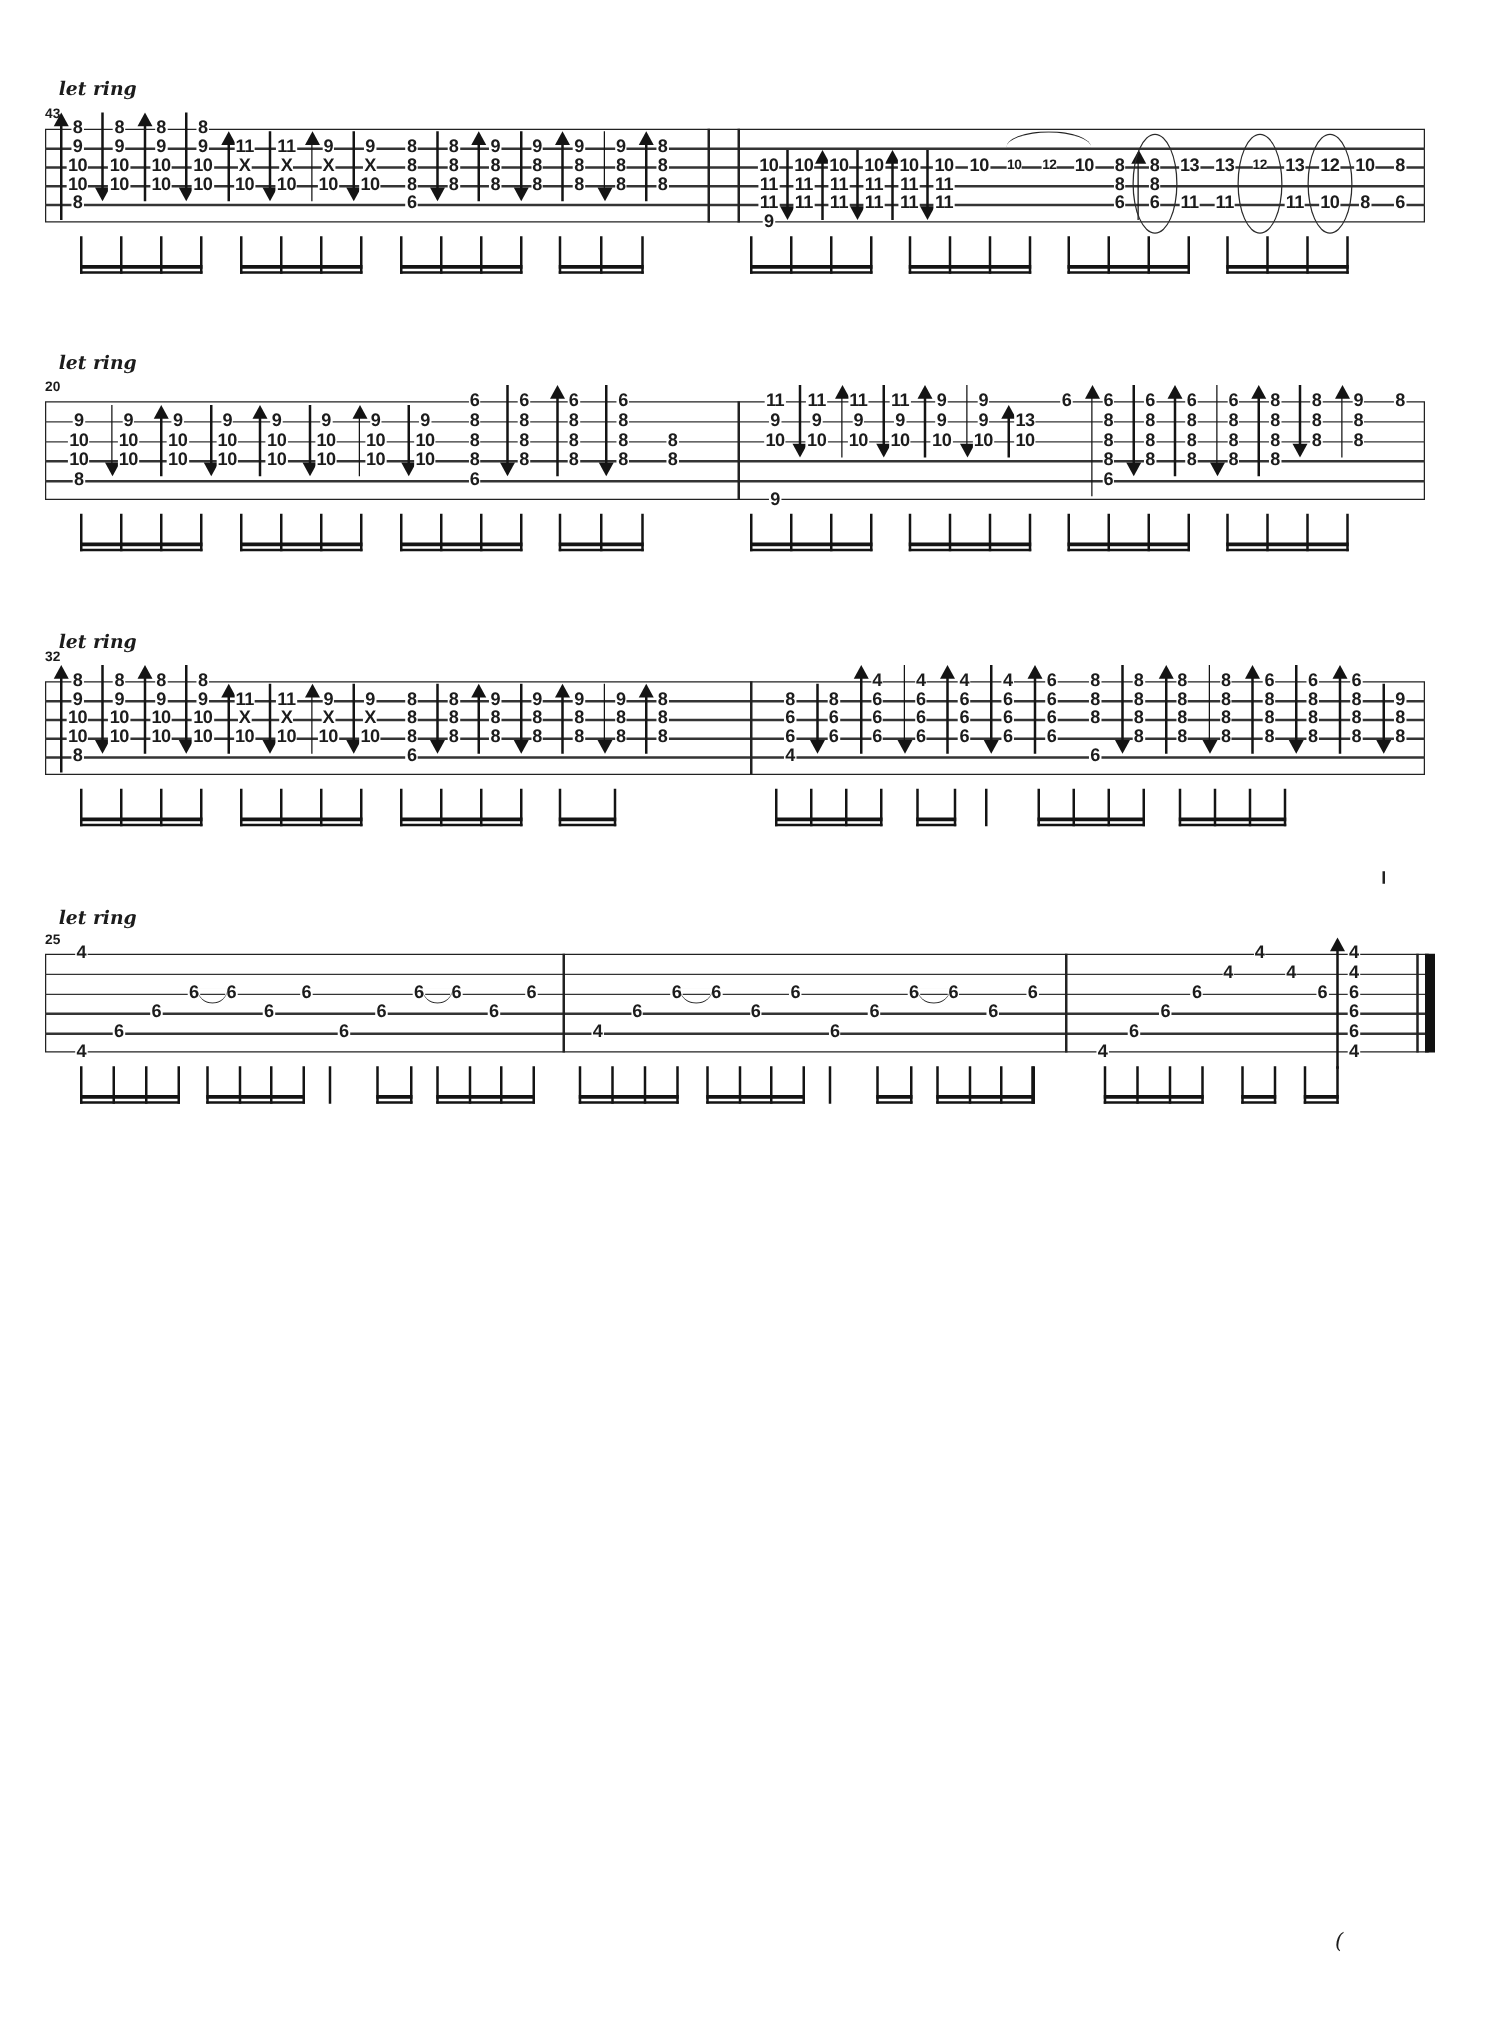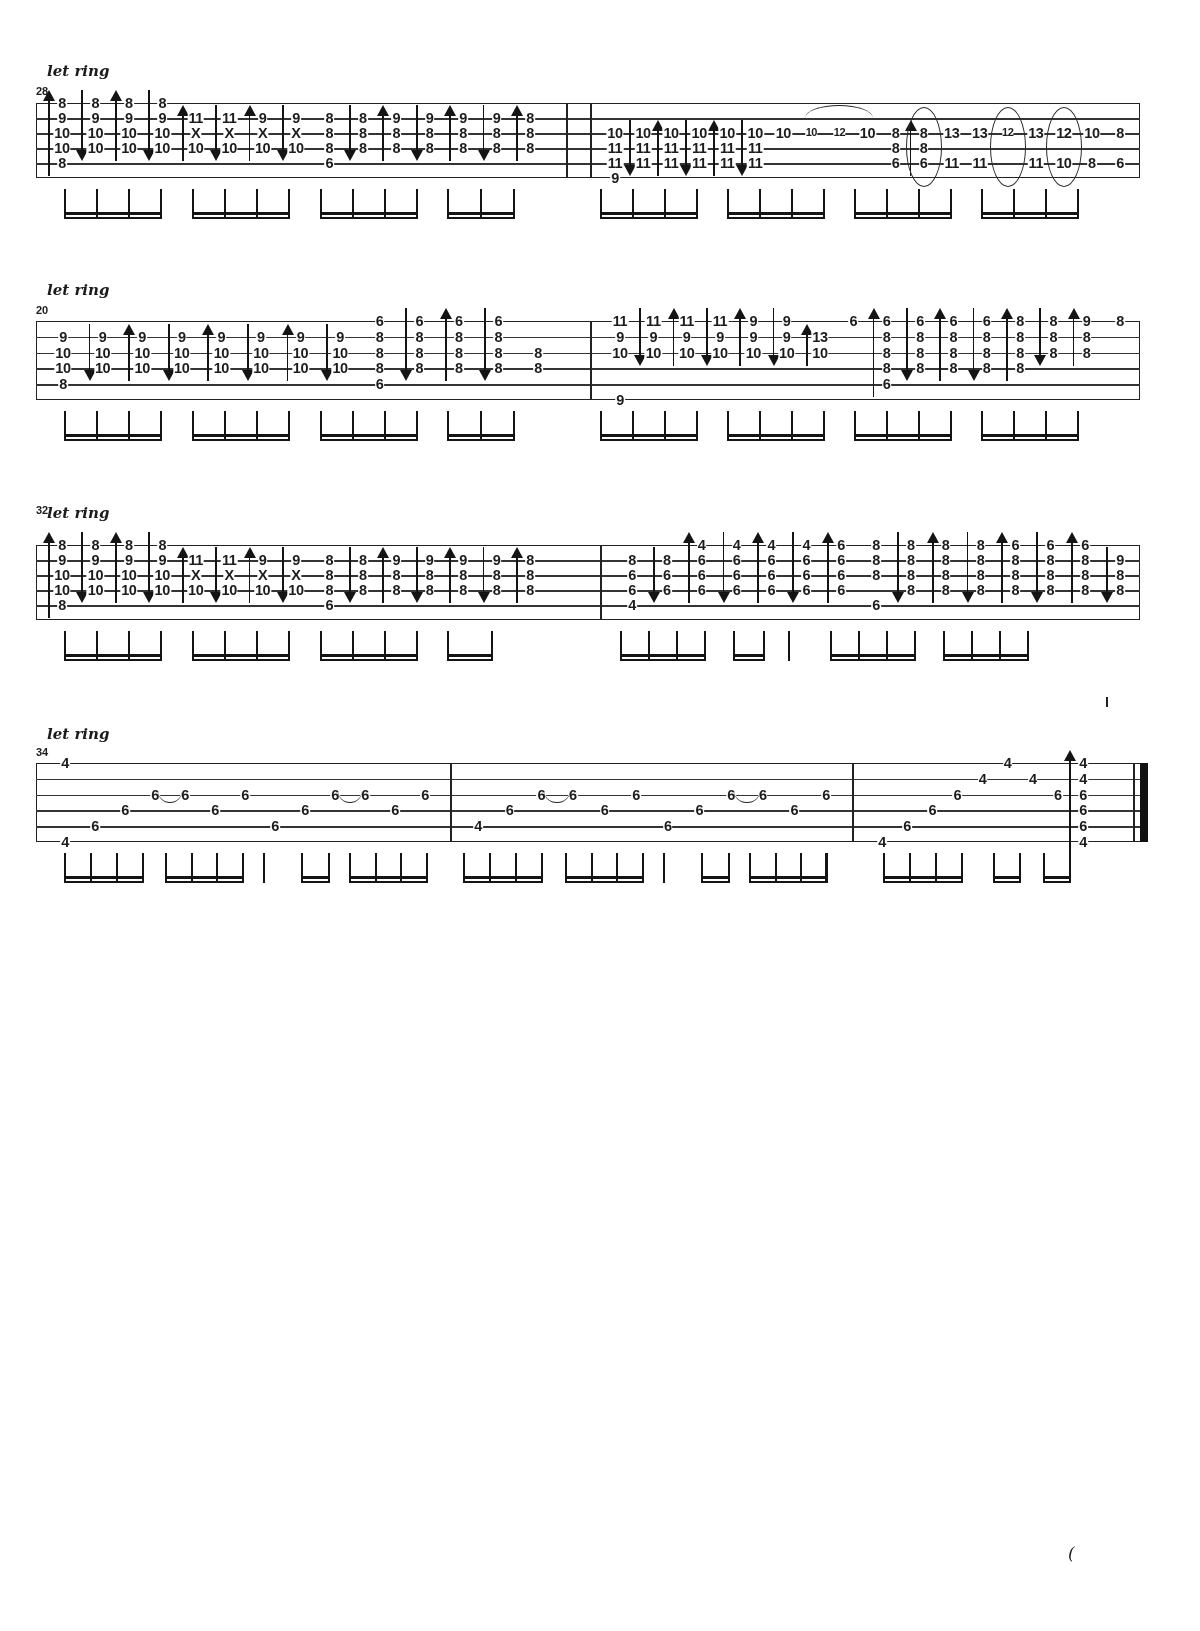--- a/index.html
+++ b/index.html
@@ -34,21 +34,21 @@
   .paren{position:absolute;font-family:"DejaVu Serif",serif;font-size:17px;
          font-style:italic;z-index:6;}
 </style>
 </head>
 <body>
 
 <div id="score">
   <div class="tickmark" style="left:1106px;top:697px;"></div>
   <span class="paren" style="left:1068px;top:1543px;">(</span>
 <div class="letring" style="left: 47px; top: 62px;">let ring</div>
-    <div class="mnum" style="left: 36px; top: 85px;">28</div>
+    <div class="mnum" style="left: 36px; top: 85px;">43</div>
     <div class="staffbox" style="left: 36px; top: 103px; width: 1104px; height: 75px;"></div>
     <div class="staffline" style="left: 36px; top: 118px; width: 1104px;"></div>
     <div class="staffline" style="left: 36px; top: 133px; width: 1104px;"></div>
     <div class="staffline" style="left: 36px; top: 148px; width: 1104px;"></div>
     <div class="staffline" style="left: 36px; top: 163px; width: 1104px;"></div>
     <div class="bar" style="left: 566px; top: 103px; height: 75px;"></div>
     <div class="bar" style="left: 590px; top: 103px; height: 75px;"></div>
     <div class="strum" style="left: 43px; top: 90px; height: 86px;">
       <i class="al" style="top:9px;bottom:0"></i>
       <i class="ah ahu"></i>
@@ -508,21 +508,21 @@
     <div class="stem" style="left: 950px; top: 411px; height: 30px;"></div>
     <div class="beambar" style="left: 854px; top: 434px; width: 98px;"></div>
     <div class="beambar" style="left: 854px; top: 438.6px; width: 98px;"></div>
     <div class="stem" style="left: 981px; top: 411px; height: 30px;"></div>
     <div class="stem" style="left: 1013px; top: 411px; height: 30px;"></div>
     <div class="stem" style="left: 1045px; top: 411px; height: 30px;"></div>
     <div class="stem" style="left: 1077px; top: 411px; height: 30px;"></div>
     <div class="beambar" style="left: 981px; top: 434px; width: 98px;"></div>
     <div class="beambar" style="left: 981px; top: 438.6px; width: 98px;"></div>
     <div class="letring" style="left: 47px; top: 504px;">let ring</div>
-    <div class="mnum" style="left: 36px; top: 504px;">32</div>
+    <div class="mnum" style="left: 36px; top: 520px;">32</div>
     <div class="staffbox" style="left: 36px; top: 545px; width: 1104px; height: 75px;"></div>
     <div class="staffline" style="left: 36px; top: 560px; width: 1104px;"></div>
     <div class="staffline" style="left: 36px; top: 575px; width: 1104px;"></div>
     <div class="staffline" style="left: 36px; top: 590px; width: 1104px;"></div>
     <div class="staffline" style="left: 36px; top: 605px; width: 1104px;"></div>
     <div class="bar" style="left: 600px; top: 545px; height: 75px;"></div>
     <div class="strum" style="left: 43px; top: 532px; height: 86px;">
       <i class="al" style="top:9px;bottom:0"></i>
       <i class="ah ahu"></i>
     </div>
@@ -778,21 +778,21 @@
     <div class="stem" style="left: 914px; top: 631px; height: 30px;"></div>
     <div class="beambar" style="left: 830px; top: 654px; width: 86px;"></div>
     <div class="beambar" style="left: 830px; top: 658.6px; width: 86px;"></div>
     <div class="stem" style="left: 943px; top: 631px; height: 30px;"></div>
     <div class="stem" style="left: 971px; top: 631px; height: 30px;"></div>
     <div class="stem" style="left: 999px; top: 631px; height: 30px;"></div>
     <div class="stem" style="left: 1027px; top: 631px; height: 30px;"></div>
     <div class="beambar" style="left: 943px; top: 654px; width: 86px;"></div>
     <div class="beambar" style="left: 943px; top: 658.6px; width: 86px;"></div>
     <div class="letring" style="left: 47px; top: 725px;">let ring</div>
-    <div class="mnum" style="left: 36px; top: 746px;">34</div>
+    <div class="mnum" style="left: 36px; top: 746px;">25</div>
     <div class="staffbox" style="left: 36px; top: 763px; width: 1107px; height: 79px;"></div>
     <div class="staffline" style="left: 36px; top: 778.8px; width: 1107px;"></div>
     <div class="staffline" style="left: 36px; top: 794.6px; width: 1107px;"></div>
     <div class="staffline" style="left: 36px; top: 810.4px; width: 1107px;"></div>
     <div class="staffline" style="left: 36px; top: 826.2px; width: 1107px;"></div>
     <div class="bar" style="left: 450px; top: 763px; height: 79px;"></div>
     <div class="bar" style="left: 852px; top: 763px; height: 79px;"></div>
     <div class="bar" style="left: 1133px; top: 763px; height: 79px;"></div>
     <div class="bar thick" style="left: 1140px; top: 763px; width: 8px; height: 79px;"></div>
     <div class="fret" style="left: 65px; top: 763px;">4</div>

